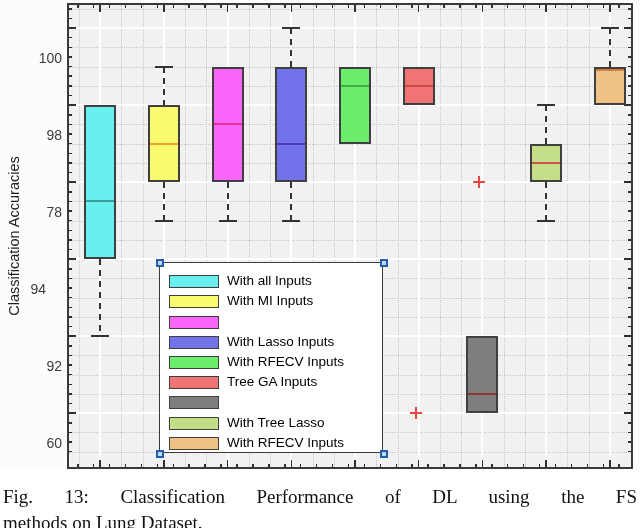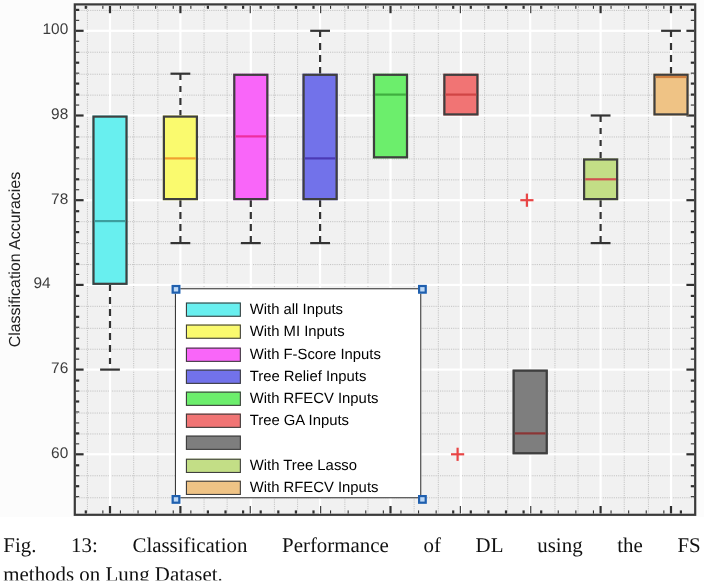--- a/index.html
+++ b/index.html
@@ -17,42 +17,42 @@
   .median{position:absolute;height:2px;}
   .whisker{position:absolute;width:2px;
            background:repeating-linear-gradient(to bottom,#333 0 6px,transparent 6px 11px);}
   .cap{position:absolute;height:2px;background:#333;}
   .plus{position:absolute;width:12px;height:12px;}
   .plus::before{content:"";position:absolute;left:0;top:5px;width:12px;height:2px;background:#e84545;}
   .plus::after{content:"";position:absolute;left:5px;top:0;width:2px;height:12px;background:#e84545;}
   #ylabel{position:absolute;left:14px;top:236px;transform:translate(-50%,-50%) rotate(-90deg);
           font-size:14.5px;color:#222;white-space:nowrap;}
   .ytick-label{position:absolute;width:34px;text-align:right;font-size:14px;color:#3c3c3c;
-               transform:translateY(-50%);}
+               transform:translateY(-50%);margin-top:32px;}
   #legend{position:absolute;left:159px;top:262px;width:224px;height:191px;background:#ffffff;
           border:1.5px solid #3a3a3a;box-sizing:border-box;padding-top:5px;}
   .legend-row{display:flex;align-items:flex-end;height:20.2px;padding-left:9px;}
   .legend-swatch{width:50px;height:13px;border:1.5px solid #3f3f3f;box-sizing:border-box;flex:none;}
   .legend-label{margin-left:8px;font-size:13.5px;color:#000;white-space:nowrap;}
   .handle{position:absolute;width:8px;height:8px;box-sizing:border-box;
           border:2px solid #1f5fae;background:#bcd8f5;}
   #caption{position:absolute;left:0;top:484px;width:640px;height:44px;overflow:hidden;
            font-family:"Liberation Serif",serif;font-size:19px;color:#111;line-height:26px;}
   #caption-line1{padding:0 3px;text-align:justify;text-align-last:justify;white-space:nowrap;}
   #caption-line2{padding:0 3px;text-align:left;}
 </style>
 </head>
 <body>
 
 <div id="canvas">
   <div id="figure">
     <div id="ylabel">Classification Accuracies</div>
     <div id="ytick-labels">
         <div class="ytick-label" style="left: 28px; top: 411.231px;">60</div>
-        <div class="ytick-label" style="left: 28px; top: 334.207px;">76</div>
+        <div class="ytick-label" style="left: 28px; top: 334.207px;">92</div>
         <div class="ytick-label" style="left: 12px; top: 257.182px;">94</div>
         <div class="ytick-label" style="left: 28px; top: 180.157px;">78</div>
         <div class="ytick-label" style="left: 28px; top: 103.132px;">98</div>
         <div class="ytick-label" style="left: 28px; top: 26.1074px;">100</div>
       </div>
     <div id="plot">
         <div class="gl-minor-h" style="top: 446.744px;"></div>
         <div class="gl-minor-h" style="top: 427.488px;"></div>
         <div class="gl-minor-h" style="top: 388.975px;"></div>
         <div class="gl-minor-h" style="top: 369.719px;"></div>
@@ -328,25 +328,24 @@
         <div class="legend-row">
           <div class="legend-swatch" style="background: rgb(104, 239, 239);"></div>
           <div class="legend-label">With all Inputs</div>
         </div>
         <div class="legend-row">
           <div class="legend-swatch" style="background: rgb(250, 250, 110);"></div>
           <div class="legend-label">With MI Inputs</div>
         </div>
         <div class="legend-row">
           <div class="legend-swatch" style="background: rgb(249, 102, 249);"></div>
-          <div class="legend-label">With F-Score Inputs</div>
         </div>
         <div class="legend-row">
           <div class="legend-swatch" style="background: rgb(114, 114, 234);"></div>
-          <div class="legend-label">Tree Relief Inputs</div>
+          <div class="legend-label">With Lasso Inputs</div>
         </div>
         <div class="legend-row">
           <div class="legend-swatch" style="background: rgb(108, 238, 108);"></div>
           <div class="legend-label">With RFECV Inputs</div>
         </div>
         <div class="legend-row">
           <div class="legend-swatch" style="background: rgb(241, 116, 116);"></div>
           <div class="legend-label">Tree GA Inputs</div>
         </div>
         <div class="legend-row">

